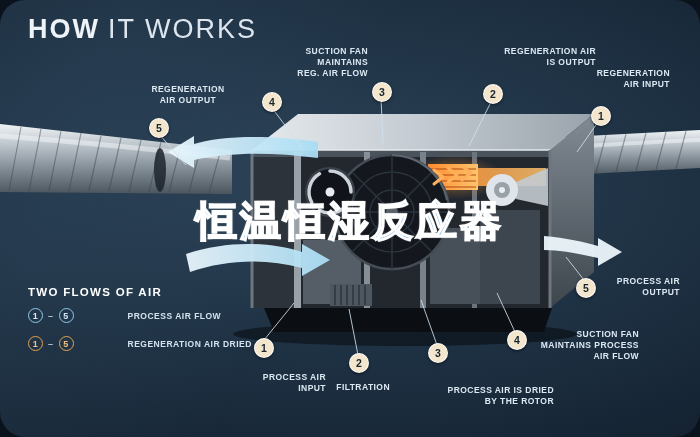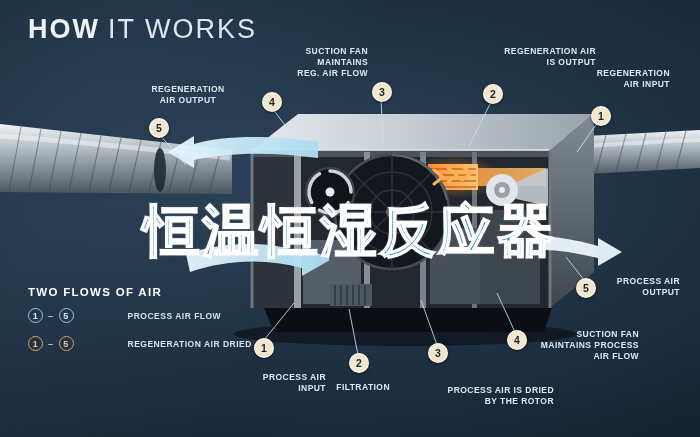--- a/index.html
+++ b/index.html
@@ -2,30 +2,31 @@
 <html><head>
 <meta charset="utf-8">
 <style>
   html,body{margin:0;padding:0;background:#0a121c;}
   .stage{
     position:relative;width:700px;height:437px;overflow:hidden;
     font-family:"Liberation Sans",sans-serif;
     background:
       linear-gradient(112deg, rgba(130,180,220,0.07) 15%, rgba(130,180,220,0) 45%),
       radial-gradient(120% 95% at 48% 42%, #2c4257 0%, #1e3143 42%, #142231 74%, #0c1622 100%);
+    border-radius: 25px;
   }
   .scene{position:absolute;left:0;top:0;width:700px;height:437px;}
 
   .title{position:absolute;left:28px;top:14px;font-size:27px;letter-spacing:2px;color:#eef3f7;}
   .title .t-bold{font-weight:800;}
   .title .t-light{font-weight:300;color:#dde6ee;margin-left:8px;}
 
   .watermark{
     position:absolute;left:50%;top:194px;transform:translateX(-50%);
-    font-size:56px;font-weight:700;letter-spacing:3px;white-space:nowrap;
+    font-size:41px;font-weight:700;letter-spacing:3px;white-space:nowrap;
     color:#1f7fd6;-webkit-text-stroke:1.6px #ffffff;
     text-shadow:0 0 1px #fff, 0 0 2px rgba(255,255,255,.9);
   }
 
   .lbl{
     position:absolute;font-size:8.5px;font-weight:700;letter-spacing:.45px;
     color:#dce8f2;white-space:pre-line;line-height:1.3;text-align:right;
   }
   .c-t5{left:140px;top:84px;width:96px;text-align:center;}
   .c-t4{left:258px;top:46px;width:110px;}

